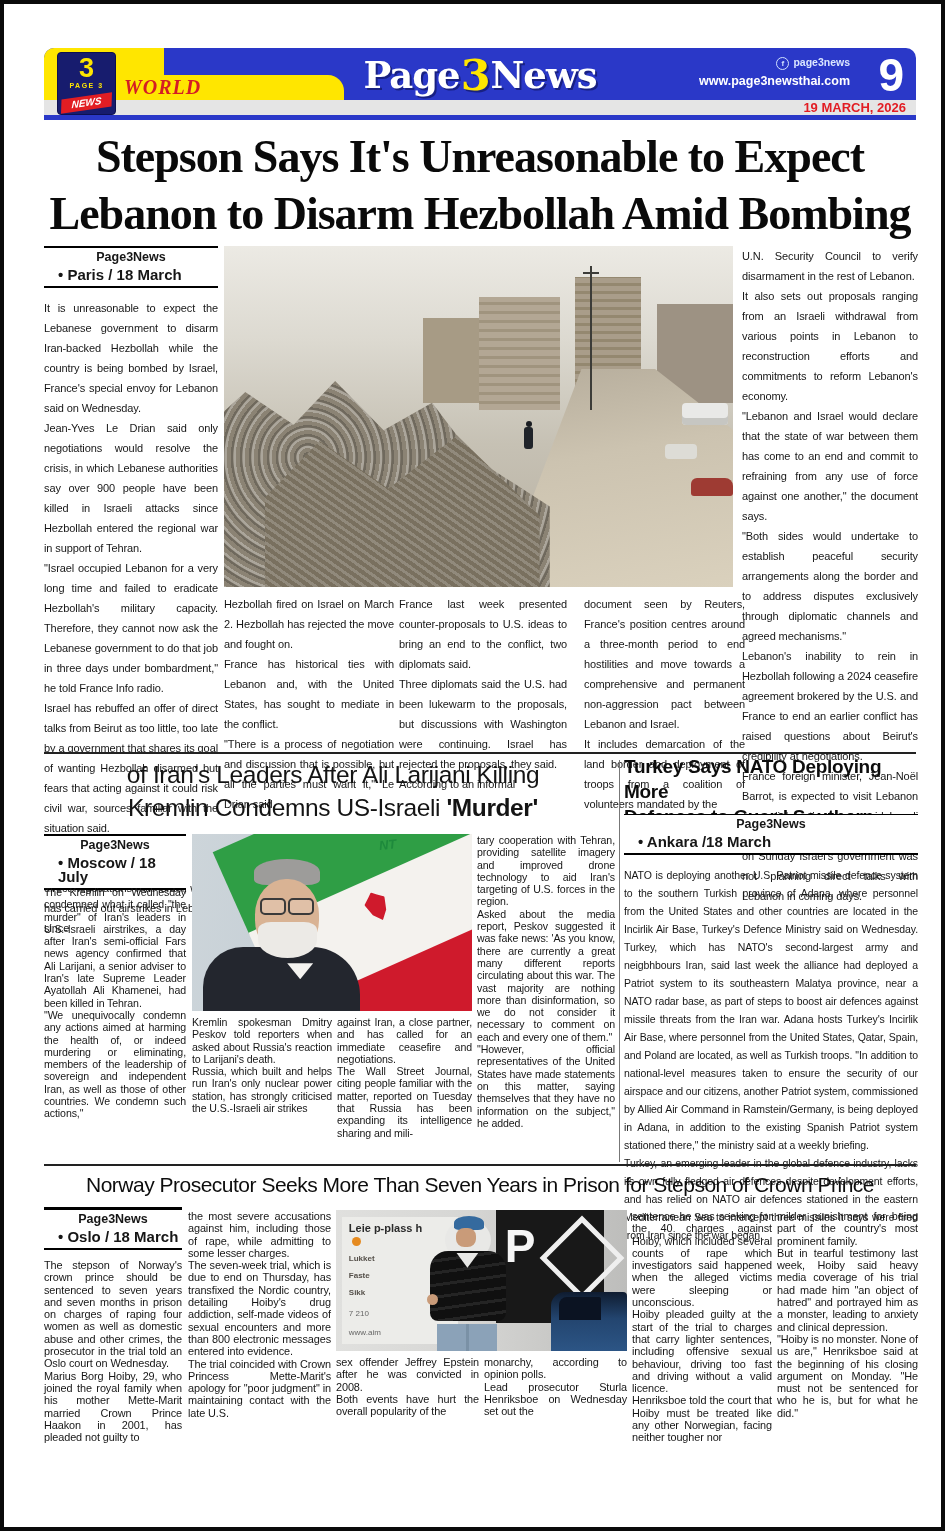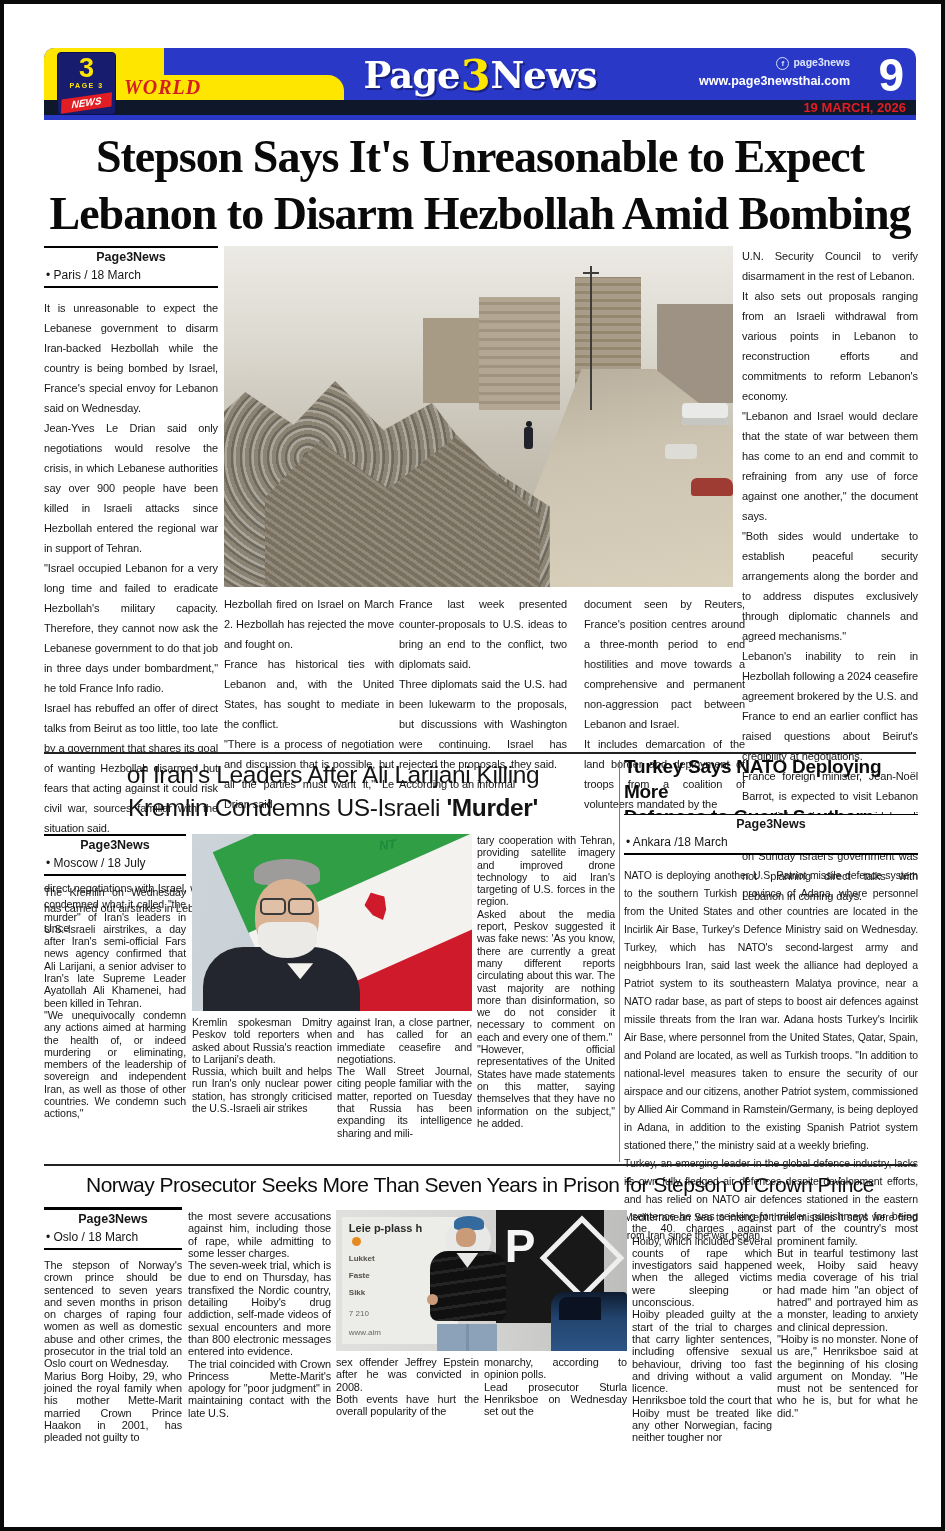--- a/index.html
+++ b/index.html
@@ -7,21 +7,21 @@
         border:4px solid #0a0a0a;box-sizing:border-box;overflow:hidden;
         font-family:"Liberation Sans",sans-serif;color:#161616;}
   .abs{position:absolute;}
 
   
   .masthead{left:40px;top:44px;width:872px;height:72px;}
   .mh-blue{position:absolute;left:0;top:0;width:872px;height:52px;background:#2a38c8;border-radius:10px 10px 0 0;}
   .mh-yellow-left{position:absolute;left:0;top:0;width:120px;height:52px;background:#ffe600;border-radius:10px 0 0 0;}
   .mh-world-strip{position:absolute;left:0;top:27px;width:300px;height:25px;background:#ffe600;border-radius:0 16px 0 0;}
   .world-label{position:absolute;left:80px;top:1px;font:italic bold 20px "Liberation Serif",serif;color:#d41d24;letter-spacing:1px;}
-  .mh-date-strip{position:absolute;left:0;top:52px;width:872px;height:15px;background:#0f172a;}
+  .mh-date-strip{position:absolute;left:0;top:52px;width:872px;height:15px;background:#e5e5e5;}
   .issue-date{position:absolute;right:10px;top:0;font:bold 13px "Liberation Sans",sans-serif;color:#e21d23;line-height:15px;}
   .mh-blue-bottom{position:absolute;left:0;top:67px;width:872px;height:5px;background:#2a38c8;}
   .logo{position:absolute;left:13px;top:4px;width:57px;height:61px;background:#171c6e;border:1px solid #0d1050;border-radius:4px;z-index:6;text-align:center;}
   .logo-3{font:bold 27px "Liberation Sans",sans-serif;color:#ffe600;line-height:28px;margin-top:1px;}
   .logo-page3{font:bold 7px "Liberation Sans",sans-serif;color:#ffe600;letter-spacing:1.5px;}
   .logo-news{position:absolute;left:3px;right:3px;bottom:4px;height:14px;background:#e21d23;transform:rotate(-8deg) skewX(-10deg);
              font:italic bold 10px "Liberation Sans",sans-serif;color:#fff;line-height:14px;}
   .nameplate{position:absolute;left:0;right:0;top:3px;text-align:center;z-index:3;
              font-family:"DejaVu Serif",serif;font-weight:bold;color:#ffffff;font-size:37px;line-height:44px;
              text-shadow:2px 2px 0 rgba(5,8,60,.5);letter-spacing:-1px;}
@@ -33,21 +33,21 @@
   .website{font:bold 12.5px "Liberation Sans",sans-serif;color:#ffffff;margin-top:4px;}
   .page-num{position:absolute;right:12px;top:0;font:bold 46px "Liberation Sans",sans-serif;color:#fff;line-height:54px;z-index:4;}
 
   
   .main-headline{left:40px;top:124px;width:872px;text-align:center;
      font-family:"Liberation Serif",serif;font-weight:bold;font-size:46px;line-height:57px;
      color:#0a0a0a;letter-spacing:-1px;}
   .dateline{border-top:2.5px solid #000;border-bottom:2px solid #000;padding:2px 0 3px;background:#fff;}
   .dateline.thick{border-top-width:3.5px;}
   .dl-source{text-align:center;font-weight:bold;font-size:12.5px;line-height:15px;}
-  .dl-place{font-weight:normal;font-size:12px;line-height:14px;padding:3px 0 1px 2px;}
+  .dl-place{font-weight:bold;font-size:15px;line-height:14px;padding:3px 0 1px 2px;margin-left:12px;}
   .body{font-size:11px;line-height:20px;text-align:justify;white-space:pre-line;
         color:#161616;letter-spacing:-0.1px;}
   .kr-col{font-size:10.6px;line-height:12.3px;}
   .tk-body{font-size:10.5px;line-height:18px;}
   .no-col{font-size:10.9px;line-height:12.3px;}
   .kremlin-headline{left:40px;top:754px;width:578px;text-align:center;color:#141414;
      font-size:24.5px;line-height:33px;letter-spacing:-0.4px;font-weight:normal;}
   .kremlin-headline b{font-weight:bold;}
   .turkey-headline{left:620px;top:750px;width:294px;font-weight:bold;
      font-size:19px;line-height:25px;letter-spacing:-0.3px;color:#0d0d0d;}

